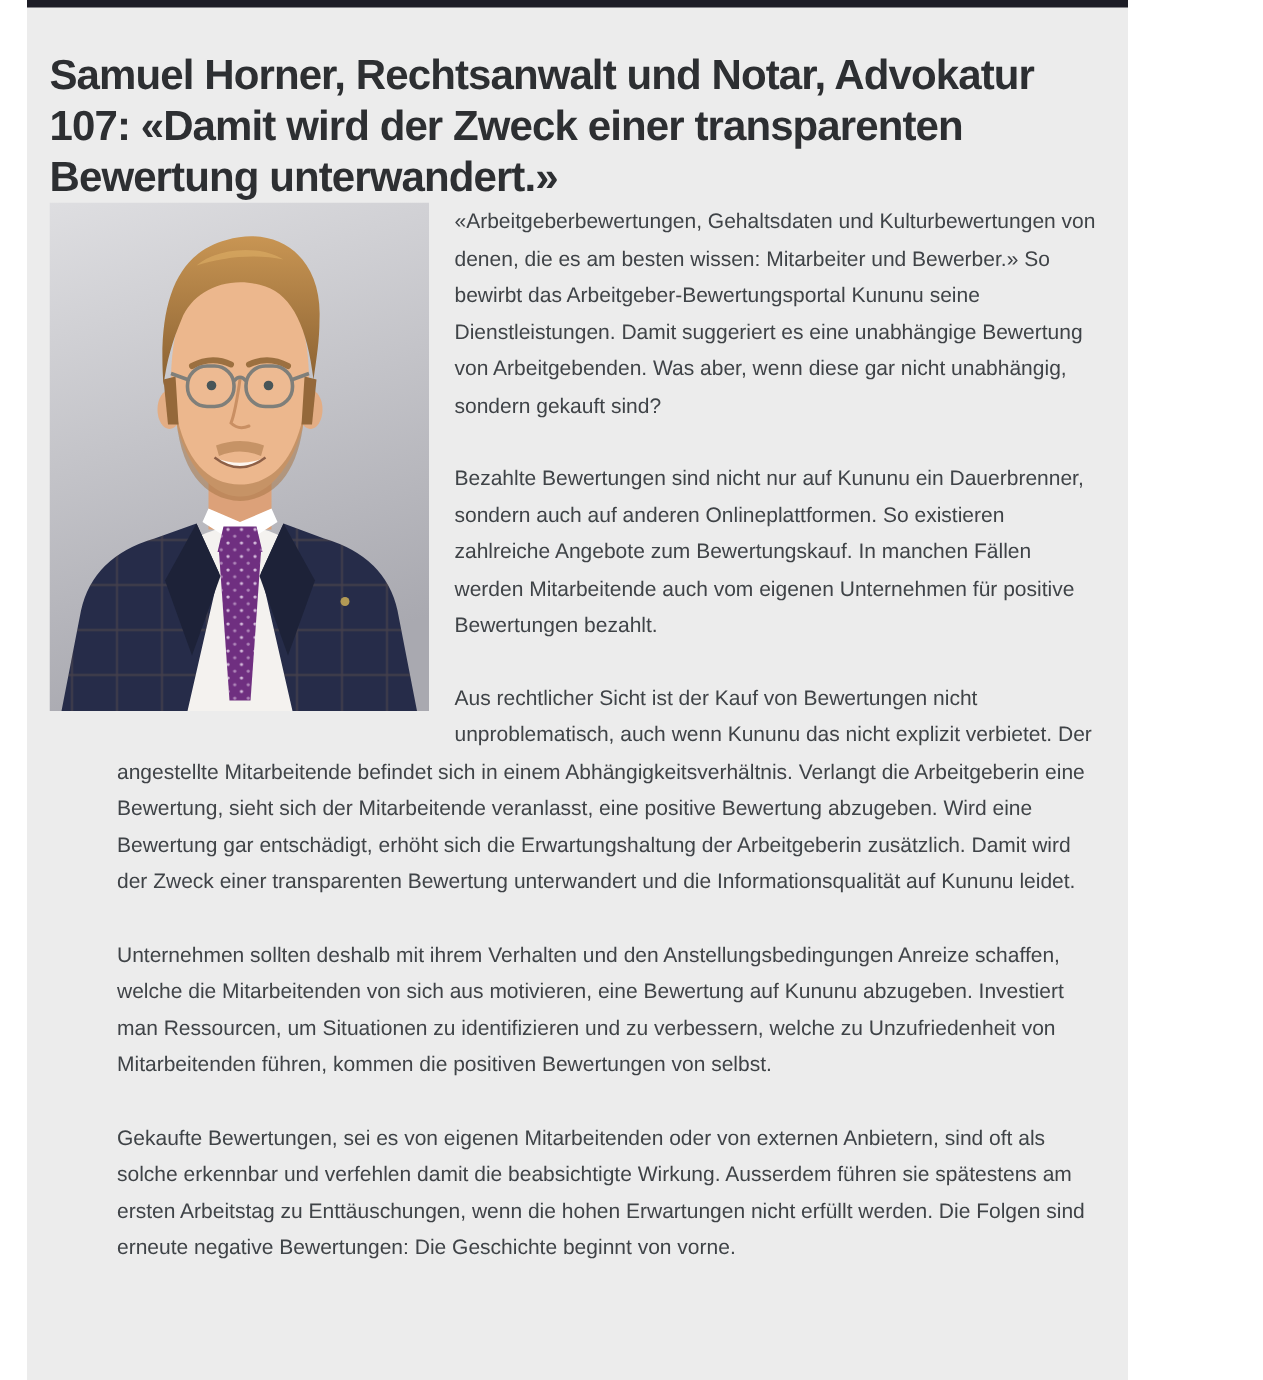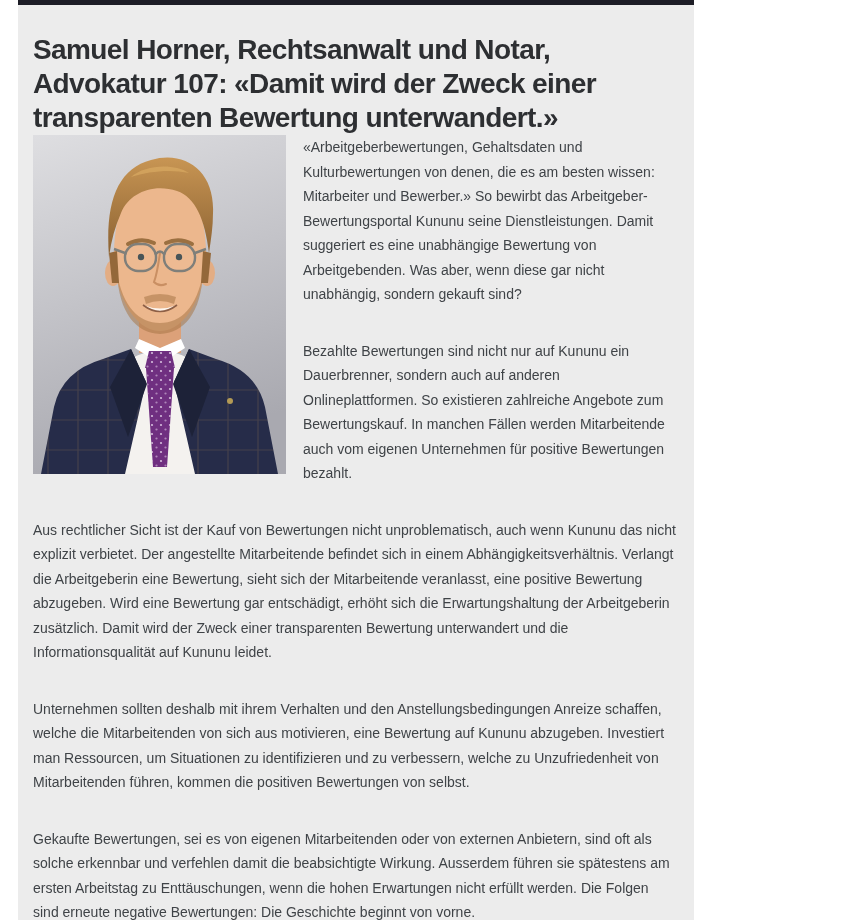--- a/index.html
+++ b/index.html
@@ -6,21 +6,21 @@
   html, body { margin: 0; padding: 0; }
   body {
     width: 842px; height: 920px;
     background: var(--page-bg, #ffffff);
     font-family: "Liberation Sans", "DejaVu Sans", sans-serif;
     overflow: hidden;
   }
   .card {
     position: absolute;
     left: 18px; top: 0;
-    width: 676px; height: 920px;
+    width: 734px; height: 920px;
     background: var(--card-bg, #ececec);
     padding: 33px 16px 0 15px;
   }
   .topbar {
     position: absolute;
     left: 0; top: 0; right: 0;
     height: 5px;
     background: var(--topbar, #1d1d26);
   }
   h1.headline {
@@ -37,21 +37,21 @@
     line-height: 24.5px;
   }
   .article::after { content: ""; display: block; clear: both; }
   .portrait {
     float: left;
     width: 253px; height: 339px;
     margin: 0 17px 15px 0;
     display: block;
   }
   .article p { margin: 0; }
-  .article p + p { margin-top: 32px; }
+  .article p + p { margin-top: 24px; padding-left: 45px; }
 </style>
 </head>
 <body>
 
 <div class="card">
   <div class="topbar"></div>
 
   <h1 class="headline">Samuel Horner, Rechtsanwalt und Notar, Advokatur 107: «Damit wird der Zweck einer transparenten Bewertung unterwandert.»</h1>
 
   <div class="article">

